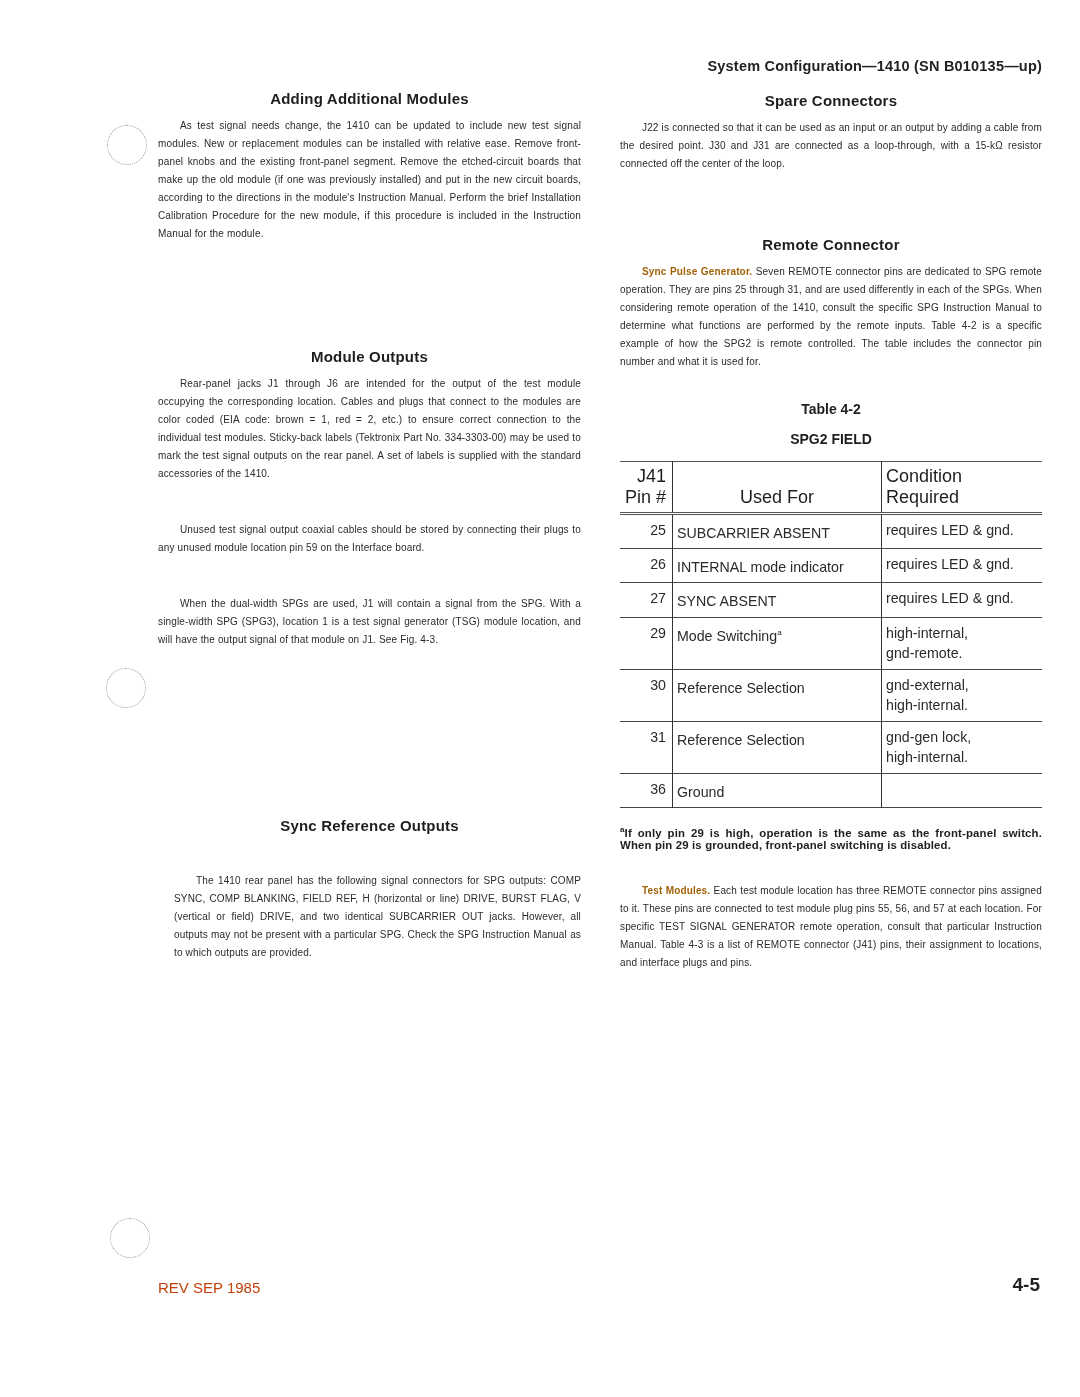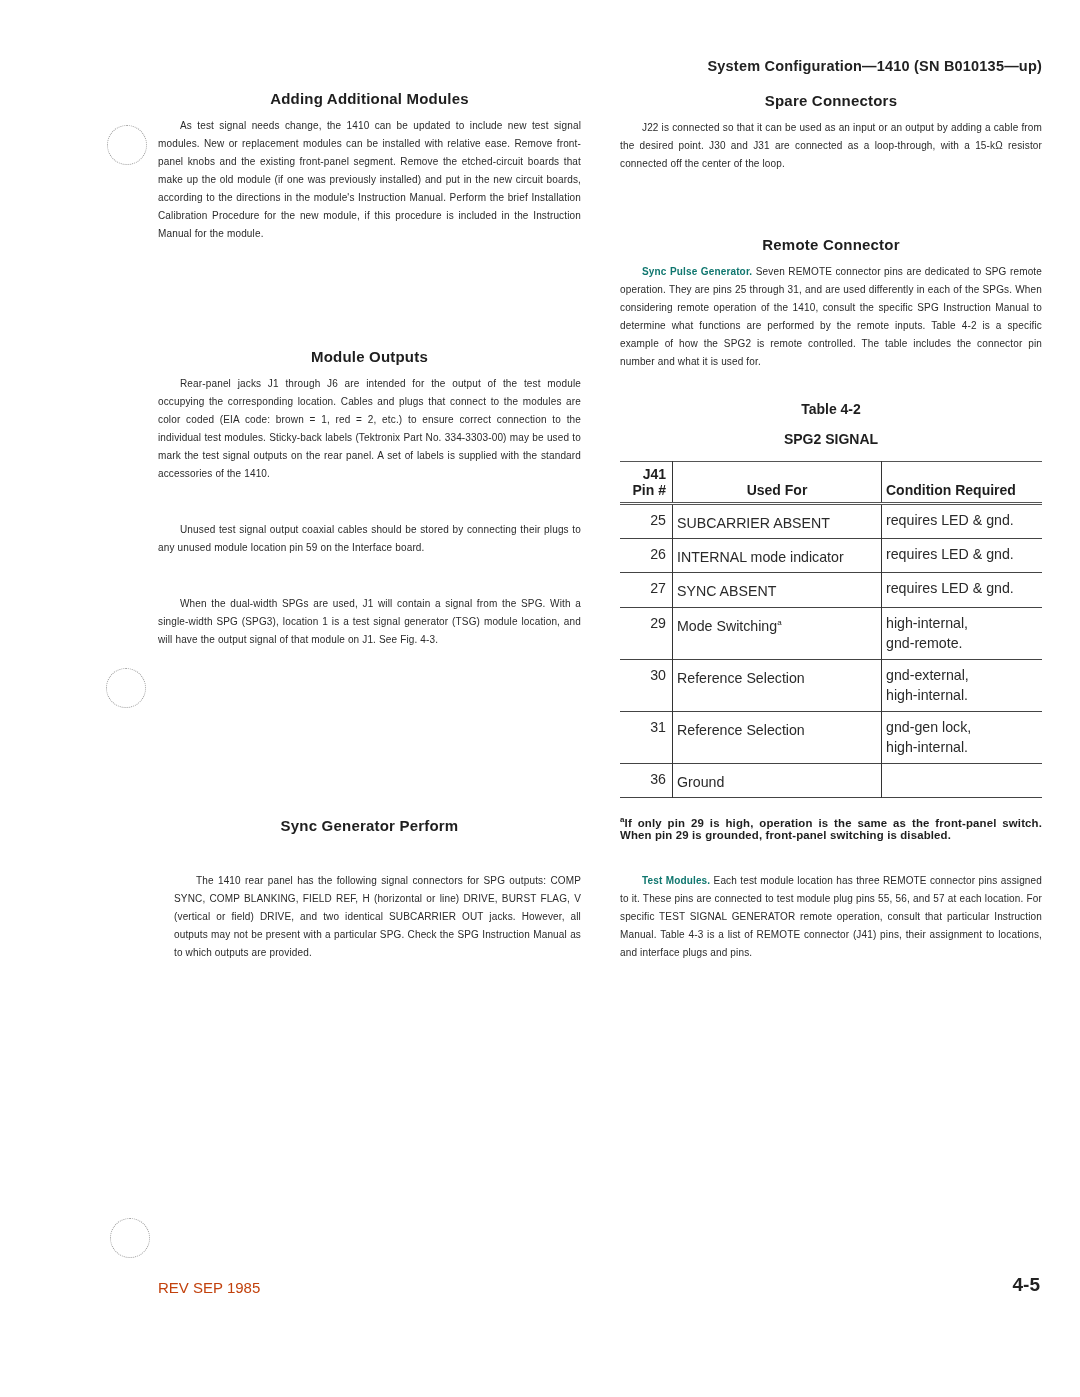--- a/index.html
+++ b/index.html
@@ -5,24 +5,24 @@
   html, body { margin: 0; padding: 0; background: #ffffff; }
   body { width: 1080px; height: 1397px; position: relative; overflow: hidden;
          font-family: "Liberation Sans", sans-serif; color: #2a2a2a; }
   .page { position: absolute; inset: 0; }
   .header-title { position: absolute; right: 38px; top: 58px; font-size: 14.5px; font-weight: bold; letter-spacing: 0.2px; color: #222; text-align: center; }
   .col { position: absolute; }
   .col-left { left: 158px; width: 423px; }
   .col-right { left: 620px; width: 422px; }
   h2 { margin: 0; font-size: 15px; font-weight: bold; color: #1e1e1e; letter-spacing: 0.2px; text-align: center; }
   p { margin: 0; font-size: 10px; line-height: 18px; text-align: justify; text-indent: 22px; letter-spacing: 0.15px; }
-  .runin { font-weight: bold; color: #0f766e; }
+  .runin { font-weight: bold; color: #a16207; }
   .center { text-align: center; font-weight: bold; font-size: 14px; color: #1e1e1e; }
   table { border-collapse: collapse; width: 422px; font-size: 14.2px; }
-  th { font-weight: bold; font-size: 14px; vertical-align: bottom; padding: 4px 4px 4px 4px; color: #1e1e1e; }
+  th { font-weight: normal; font-size: 18px; vertical-align: bottom; padding: 4px 4px 4px 4px; color: #1e1e1e; }
   td { vertical-align: top; padding: 5px 4px 5px 4px; line-height: 20.5px; }
   .c-pin { width: 42px; text-align: right; padding-right: 6px; border-right: 1.5px solid #333; }
   .c-used { width: 200px; border-right: 1.5px solid #333; }
   .c-cond { }
   thead tr { border-top: 1px solid #555; border-bottom: 3px double #555; }
   tbody tr { border-bottom: 1.3px solid #444; }
   .footnote { font-size: 11.4px; font-weight: bold; line-height: 12.5px; text-align: justify; color: #1e1e1e; text-indent: 0; }
   .footnote sup { font-size: 8px; }
   sup { font-size: 8px; }
   .footer-left { position: absolute; left: 158px; top: 1279px; font-size: 15px; color: #c2410c; text-align: right; }
@@ -46,35 +46,35 @@
   </div>
 
   <div class="col col-left" style="top:348px;">
     <h2>Module Outputs</h2>
     <p style="margin-top:10px;">Rear-panel jacks J1 through J6 are intended for the output of the test module occupying the corresponding location. Cables and plugs that connect to the modules are color coded (EIA code: brown = 1, red = 2, etc.) to ensure correct connection to the individual test modules. Sticky-back labels (Tektronix Part No. 334-3303-00) may be used to mark the test signal outputs on the rear panel. A set of labels is supplied with the standard accessories of the 1410.</p>
     <p style="margin-top:38px;">Unused test signal output coaxial cables should be stored by connecting their plugs to any unused module location pin 59 on the Interface board.</p>
     <p style="margin-top:38px;">When the dual-width SPGs are used, J1 will contain a signal from the SPG. With a single-width SPG (SPG3), location 1 is a test signal generator (TSG) module location, and will have the output signal of that module on J1. See Fig. 4-3.</p>
   </div>
 
   <div class="col col-left" style="top:817px;">
-    <h2>Sync Generator Perform</h2>
+    <h2>Sync Reference Outputs</h2>
     <p style="margin-top:38px;margin-left:16px;">The 1410 rear panel has the following signal connectors for SPG outputs: COMP SYNC, COMP BLANKING, FIELD REF, H (horizontal or line) DRIVE, BURST FLAG, V (vertical or field) DRIVE, and two identical SUBCARRIER OUT jacks. However, all outputs may not be present with a particular SPG. Check the SPG Instruction Manual as to which outputs are provided.</p>
   </div>
 
   <div class="col col-right" style="top:92px;">
     <h2>Spare Connectors</h2>
     <p style="margin-top:10px;">J22 is connected so that it can be used as an input or an output by adding a cable from the desired point. J30 and J31 are connected as a loop-through, with a 15-kΩ resistor connected off the center of the loop.</p>
   </div>
 
   <div class="col col-right" style="top:236px;">
     <h2>Remote Connector</h2>
     <p style="margin-top:10px;"><span class="runin">Sync Pulse Generator.</span> <span>Seven REMOTE connector pins are dedicated to SPG remote operation. They are pins 25 through 31, and are used differently in each of the SPGs. When considering remote operation of the 1410, consult the specific SPG Instruction Manual to determine what functions are performed by the remote inputs. Table 4-2 is a specific example of how the SPG2 is remote controlled. The table includes the connector pin number and what it is used for.</span></p>
 
     <div class="center" style="margin-top:30px;">Table 4-2</div>
-    <div class="center" style="margin-top:14px;">SPG2 SIGNAL</div>
+    <div class="center" style="margin-top:14px;">SPG2 FIELD</div>
 
     <table style="margin-top:14px;">
       <thead>
         <tr>
           <th class="c-pin">
             <div>J41</div>
             <div>Pin #</div>
           </th>
           <th class="c-used">Used For</th>
           <th class="c-cond" style="text-align:left;">Condition Required</th>

